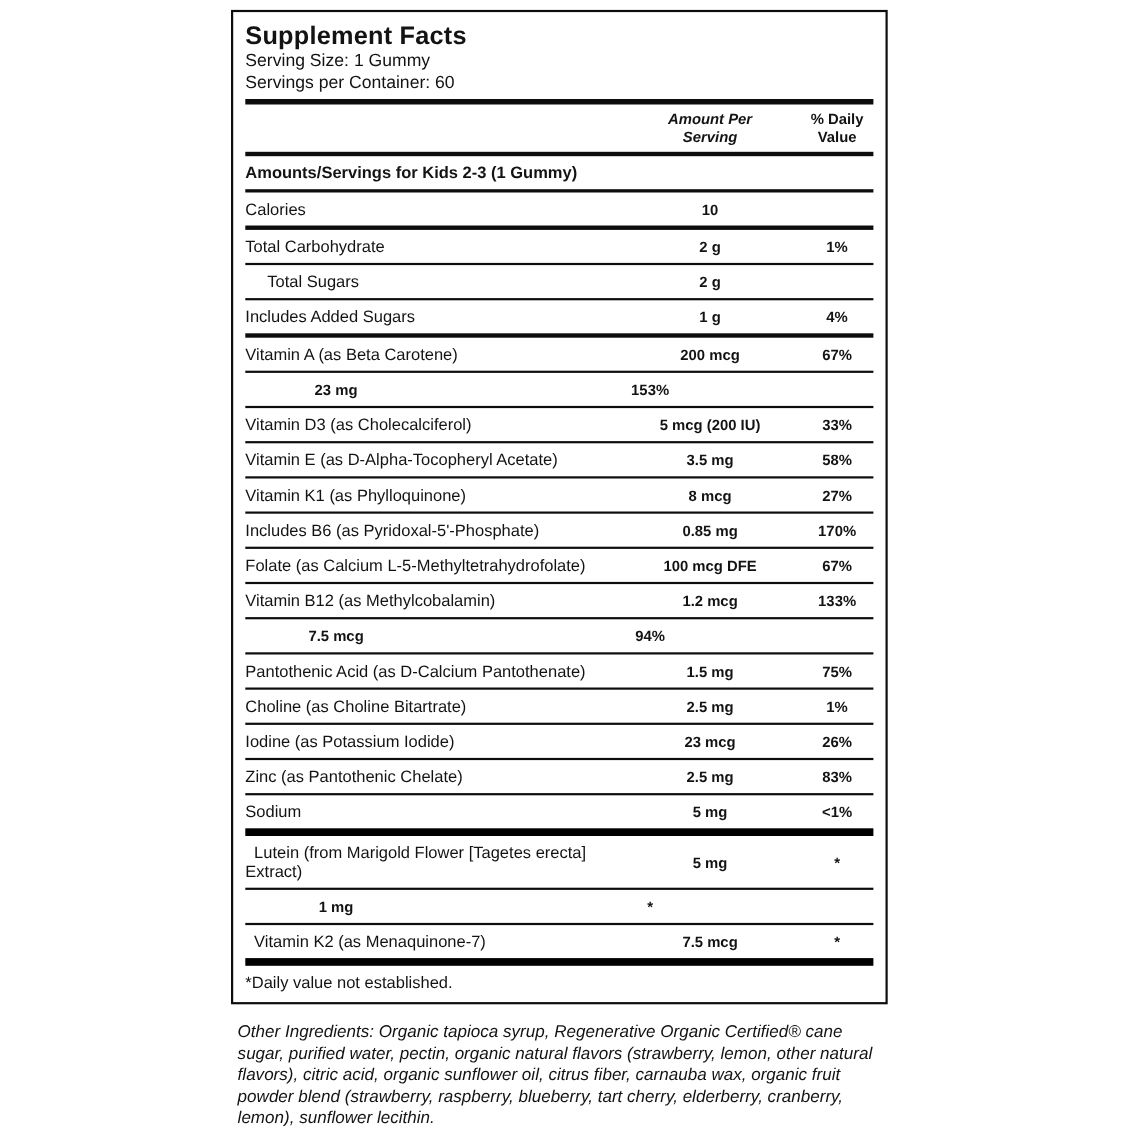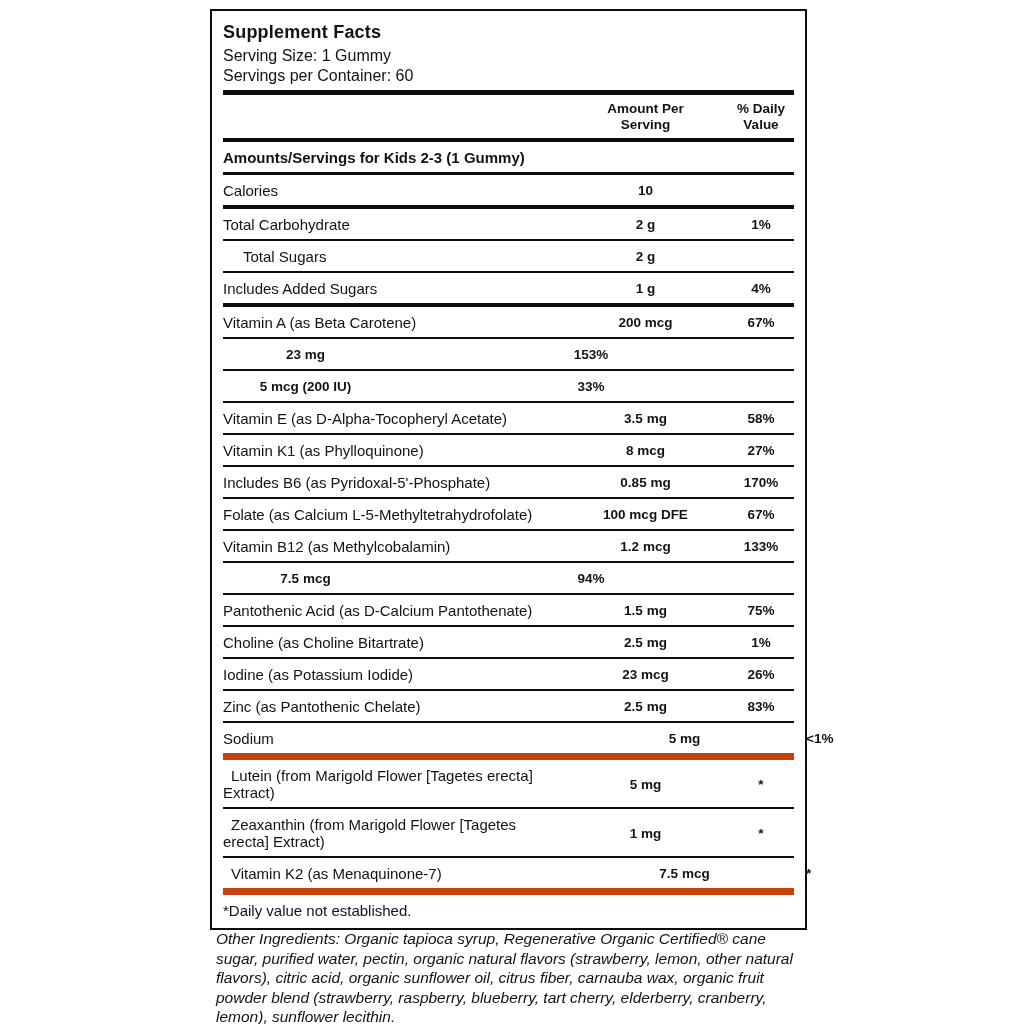--- a/index.html
+++ b/index.html
@@ -18,21 +18,21 @@
     position: absolute;
     left: 210px;
     top: 9px;
     width: 597px;
     box-sizing: border-box;
     border: 2px solid #0d0d0d;
     background: #fff;
     padding: 6px 11px 8px 11px;
   }
   .panel-title {
-    font-size: 18px;
+    font-size: 23px;
     font-weight: 700;
     line-height: 27px;
     letter-spacing: 0.2px;
     margin: 2px 0 0 0;
   }
   .serving-line {
     font-size: 16px;
     line-height: 20px;
   }
   .bar { background: #0d0d0d; width: 100%; }
@@ -42,39 +42,39 @@
   .col-headers { display: flex; align-items: flex-start; }
   .col-spacer { flex: 0 0 340px; }
   .col-amount, .col-dv {
     font-size: 13.5px;
     font-weight: 700;
     line-height: 16px;
     text-align: center;
     white-space: pre-line;
     padding: 6px 0 5px 0;
   }
-  .col-amount { flex: 0 0 165px; }
+  .col-amount { flex: 0 0 165px; font-style: italic; }
   .col-dv { flex: 1; }
 
   .section-header {
     font-size: 15px;
     font-weight: 700;
     line-height: 17px;
     padding: 7px 0 6px 0;
     border-bottom: 3px solid #0d0d0d;
   }
 
   .row {
     display: flex;
     align-items: center;
     padding: 7px 0 6px 0;
   }
   .row.sep-thin  { border-bottom: 2px solid #0d0d0d; }
   .row.sep-med   { border-bottom: 4px solid #0d0d0d; }
-  .row.sep-thick { border-bottom: 7px solid #c2410c; gap: 39px; }
+  .row.sep-thick { border-bottom: 7px solid #000000; }
   .cell { font-size: 15px; line-height: 17px; }
   .cell.name { flex: 0 0 340px; padding-right: 6px; box-sizing: border-box; }
   .cell.name .b { font-weight: 400; }
   .cell.amount {
     flex: 0 0 165px;
     text-align: center;
     font-size: 13.5px;
     font-weight: 700;
   }
   .cell.dv {
@@ -159,20 +159,21 @@
     <div class="cell amount">200 mcg</div>
     <div class="cell dv">67%</div>
   </div>
 
   <div class="row sep-thin">
     <div class="cell amount">23 mg</div>
     <div class="cell dv">153%</div>
   </div>
 
   <div class="row sep-thin">
+    <div class="cell name"><span class="b">Vitamin D3</span><span class="r"> (as Cholecalciferol)</span></div>
     <div class="cell amount">5 mcg (200 IU)</div>
     <div class="cell dv">33%</div>
   </div>
 
   <div class="row sep-thin">
     <div class="cell name"><span class="b">Vitamin E</span><span class="r"> (as D-Alpha-Tocopheryl Acetate)</span></div>
     <div class="cell amount">3.5 mg</div>
     <div class="cell dv">58%</div>
   </div>
 
@@ -235,21 +236,20 @@
     <div class="cell dv">&lt;1%</div>
   </div>
 
   <div class="row sep-thin hang">
     <div class="cell name"><span class="b">Lutein</span><span class="r"> (from Marigold Flower [Tagetes erecta] Extract)</span></div>
     <div class="cell amount">5 mg</div>
     <div class="cell dv">*</div>
   </div>
 
   <div class="row sep-thin hang">
-    <div class="cell name"><span class="b">Zeaxanthin</span><span class="r"> (from Marigold Flower [Tagetes erecta] Extract)</span></div>
     <div class="cell amount">1 mg</div>
     <div class="cell dv">*</div>
   </div>
 
   <div class="row sep-thick hang">
     <div class="cell name"><span class="b">Vitamin K2</span><span class="r"> (as Menaquinone-7)</span></div>
     <div class="cell amount">7.5 mcg</div>
     <div class="cell dv">*</div>
   </div>
 </div>

